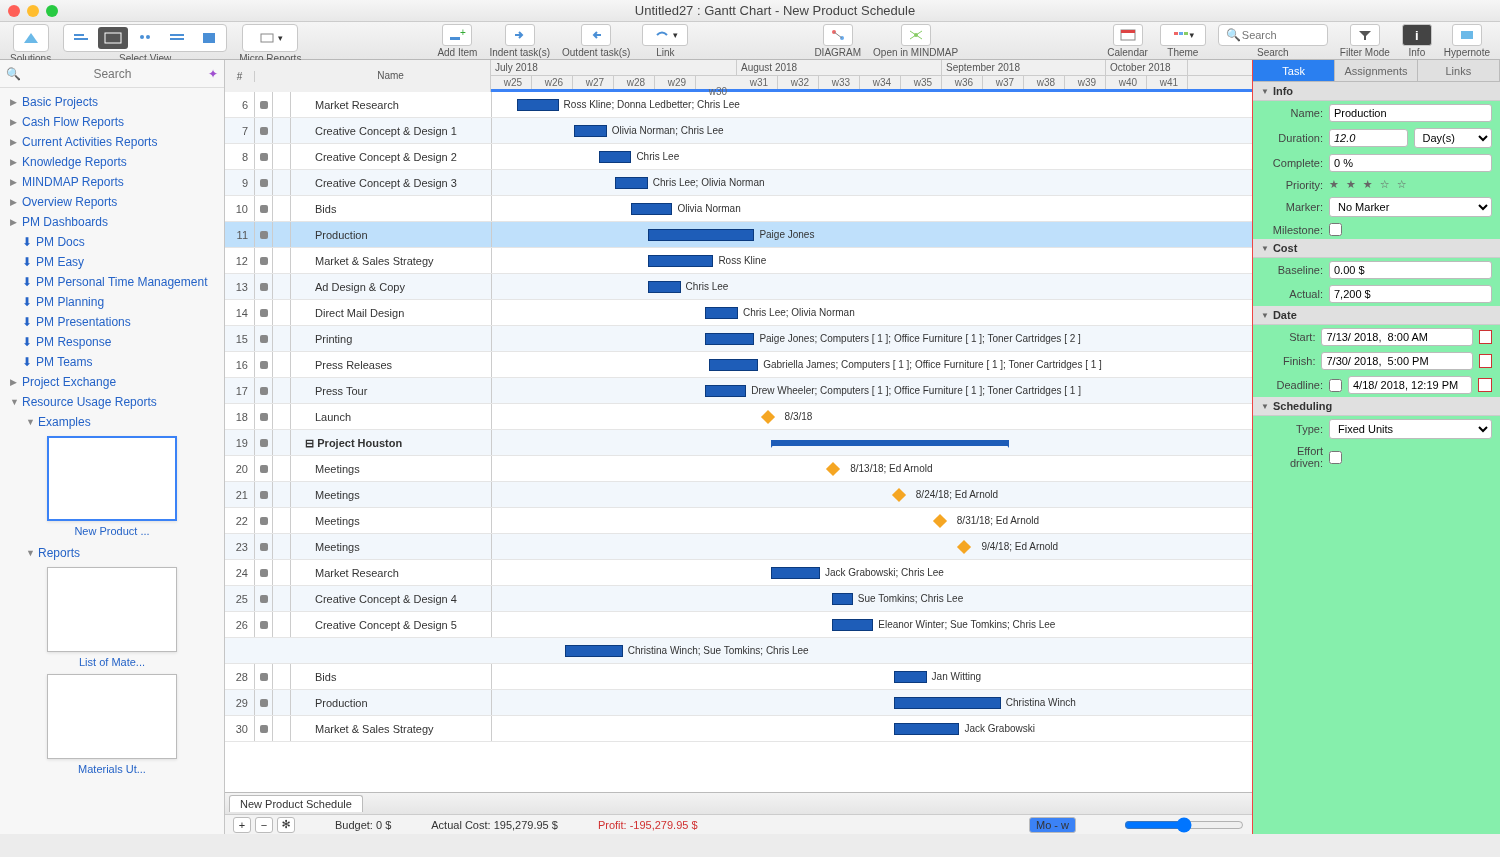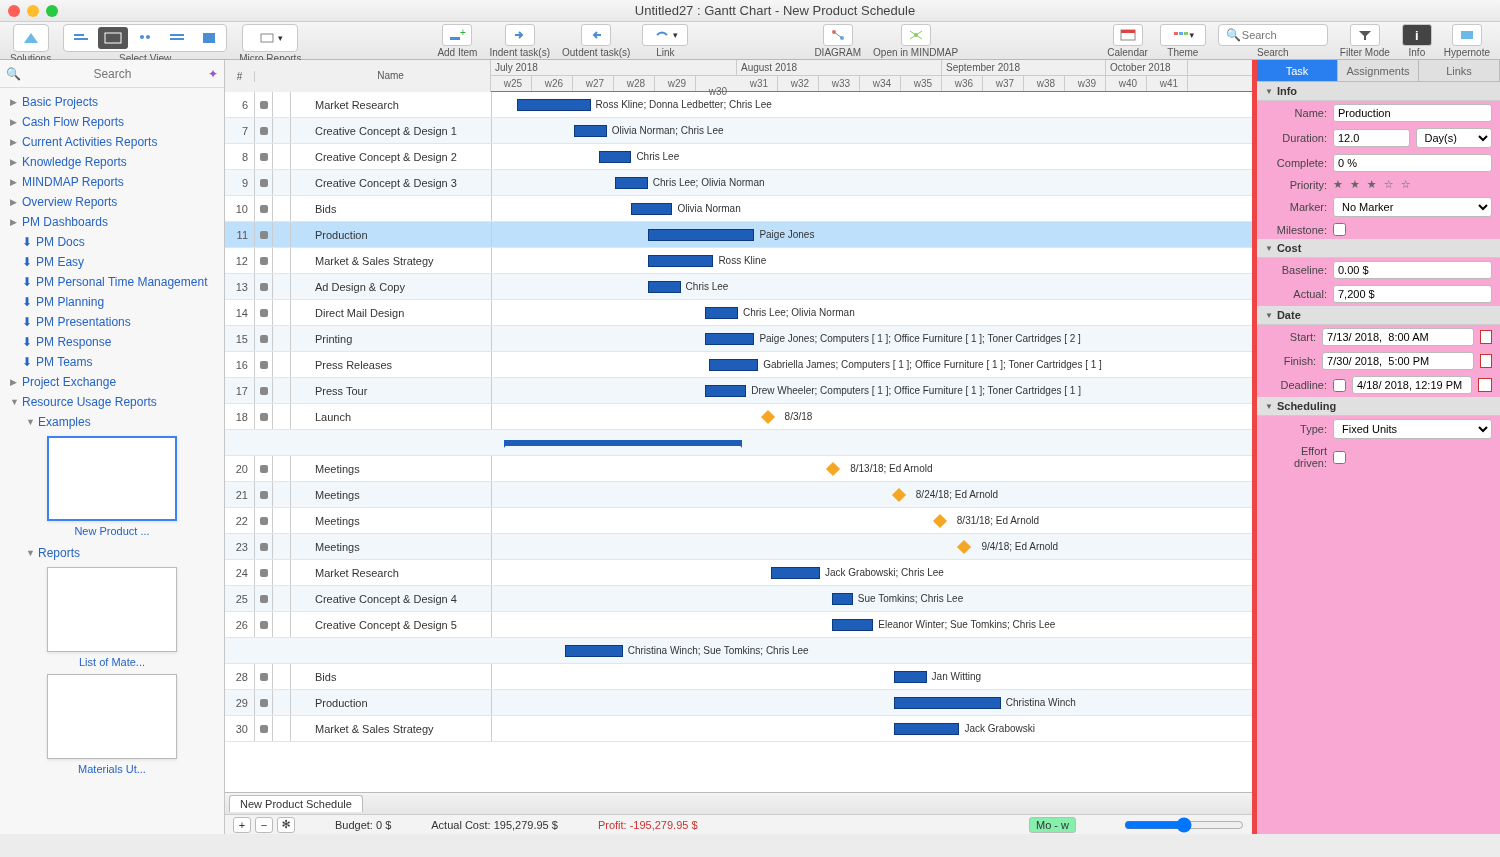--- a/index.html
+++ b/index.html
@@ -32,21 +32,21 @@
 .thumb{ width:130px; height:85px; background:#fff; border:1px solid #bbb; margin:4px auto; display:block; box-shadow:0 1px 3px rgba(0,0,0,0.1);}
 .thumb.sel{ border:2px solid #3b82f6; }
 .thumb-lbl{ text-align:center; color:#2563c7; font-size:11px; margin-bottom:6px;}
 .sb-footer{ border-top:1px solid #ccc; padding:4px 8px; font-size:12px; display:flex; align-items:center; gap:6px;}
 .sb-footer input[type=checkbox]{ }
 
 .center { flex:1; display:flex; flex-direction:column; background:#fff; position:relative; }
 .grid-area{ flex:1; overflow:auto; position:relative; }
 .ghead { position:sticky; top:0; background:#f0f0f0; z-index:5; }
 .ghead-row1{ height:16px; border-bottom:1px solid #ccc; display:flex; font-size:10px; color:#555; }
-.ghead-row2{ height:16px; border-bottom:1px solid #3b82f6; display:flex; font-size:10px; color:#666; }
+.ghead-row2{ height:16px; border-bottom:3px solid #3b82f6; display:flex; font-size:10px; color:#666; }
 .hcell{ border-right:1px solid #ccc; display:flex; align-items:center; padding-left:4px; }
 .leftcols{ display:flex; position:sticky; left:0; background:#f0f0f0; z-index:6; }
 .leftcols .nc{ width:30px; text-align:center; border-right:1px solid #ccc;}
 .leftcols .i1{ width:18px; border-right:1px solid #ccc;}
 .leftcols .i2{ width:18px; border-right:1px solid #ccc;}
 .leftcols .namec{ width:200px; border-right:1px solid #ccc; text-align:center;}
 .tl-body{ }
 .trow{ height:26px; display:flex; border-bottom:1px solid #e5e5e5; font-size:11px; align-items:stretch; position:relative; }
 .trow:nth-child(even){ background:#f2f7fc; }
 .trow.sel{ background:#bfe0fb !important; }
@@ -67,30 +67,30 @@
 .blabel{ position:absolute; left:100%; margin-left:6px; top:-2px; white-space:nowrap; font-size:10px; color:#333; line-height:14px;}
 .link-ico{ width:8px; height:8px; background:#888; border-radius:2px; }
 
 .bottom-tabs{ height:22px; background:linear-gradient(#f3f3f3,#e5e5e5); border-top:1px solid #bbb; display:flex; align-items:center; padding:0 4px; font-size:11px; }
 .btab{ background:#fff; border:1px solid #bbb; border-bottom:none; padding:2px 10px; border-radius:3px 3px 0 0; }
 .status{ height:20px; background:#f3f3f3; border-top:1px solid #ccc; display:flex; align-items:center; font-size:11px; padding:0 8px; gap:40px;}
 .status .profit{ color:#d03030; }
 .status .tools{ display:flex; gap:4px; }
 .sbtn{ width:18px; height:16px; border:1px solid #bbb; background:#fff; border-radius:3px; display:flex; align-items:center; justify-content:center; cursor:pointer;}
 
-.inspector { width:248px; background:#f9a8d4; border-left:5px solid #ef4444; font-size:11px; }
+.inspector { width:248px; background:#86efac; border-left:1px solid #ef4444; font-size:11px; }
 .itabs{ display:flex; height:22px; border-bottom:1px solid #bbb; }
 .itab{ flex:1; text-align:center; line-height:22px; background:#e0e0e0; border-right:1px solid #bbb; cursor:pointer; color:#666;}
 .itab.active{ background:#2a7ff0; color:#fff; font-weight:500;}
 .isec-h{ background:#e0e0e0; padding:3px 8px; font-weight:600; border-bottom:1px solid #ccc; display:flex; align-items:center; gap:4px;}
 .isec-h .tri{ font-size:8px; color:#666;}
 .ifield{ display:flex; align-items:center; padding:3px 8px; gap:6px; }
 .ifield label{ width:62px; color:#444;text-align:right;}
 .ifield input[type=text], .ifield select{ flex:1; border:1px solid #bbb; border-radius:3px; padding:2px 4px; font-size:11px; background:#fff;}
-.ifield .mini{ width:56px; flex:none;}
+.ifield .mini{ width:56px; flex:none;font-style:italic;}
 .stars{ color:#666; letter-spacing:2px;}
 .cal-ico{ width:14px; height:14px; background:#fff; border:1px solid #c33; display:inline-block;}
 
 svg{ display:block; }
 </style>
 </head>
 <body>
 
 <div class="titlebar">
   <div class="traffic">
@@ -406,21 +406,21 @@
           <div class="trow">
             <div class="lc">
               <div class="nc">6</div>
               <div class="i1">
                 <span class="link-ico"></span>
               </div>
               <div class="i2"></div>
               <div class="namec">Market Research</div>
             </div>
             <div class="chart">
-              <div class="bar" style="left: 24.6px; width: 74px;">
+              <div class="bar" style="left: 24.6px; width: 42px;">
                 <span class="blabel">Ross Kline; Donna Ledbetter; Chris Lee</span>
               </div>
             </div>
           </div>
           <div class="trow">
             <div class="lc">
               <div class="nc">7</div>
               <div class="i1">
                 <span class="link-ico"></span>
               </div>
@@ -591,20 +591,28 @@
               </div>
               <div class="i2"></div>
               <div class="namec">Launch</div>
             </div>
             <div class="chart">
               <div class="milestone" style="left: 270.6px;"></div>
               <span class="blabel" style="left: 286.6px; position: absolute; top: 6px;">8/3/18</span>
             </div>
           </div>
           <div class="trow">
+            <div class="lc">
+              <div class="nc">19</div>
+              <div class="i1">
+                <span class="link-ico"></span>
+              </div>
+              <div class="i2"></div>
+              <div class="namec bold">⊟ Project Houston</div>
+            </div>
             <div class="chart">
               <div class="summary-bar" style="left: 278.8px; width: 237.8px;"></div>
             </div>
           </div>
           <div class="trow">
             <div class="lc">
               <div class="nc">20</div>
               <div class="i1">
                 <span class="link-ico"></span>
               </div>
@@ -763,21 +771,21 @@
     <div class="status">
       <div class="tools">
         <div class="sbtn">+</div>
         <div class="sbtn">−</div>
         <div class="sbtn">✻</div>
       </div>
       <span>Budget: 0 $</span>
       <span>Actual Cost: 195,279.95 $</span>
       <span class="profit">Profit: -195,279.95 $</span>
       <div style="flex:1"></div>
-      <span style="border:1px solid #bbb;background:#86efac;padding:1px 6px;border-radius:3px">Mo - w</span>
+      <span style="border:1px solid #bbb;background:#3b82f6;padding:1px 6px;border-radius:3px">Mo - w</span>
       <input type="range" style="width: 120px; margin-left: 8px;" value="50">
     </div>
   </div>
 
   <div class="inspector">
     <div class="itabs">
       <div class="itab active">Task</div>
       <div class="itab">Assignments</div>
       <div class="itab">Links</div>
     </div>

